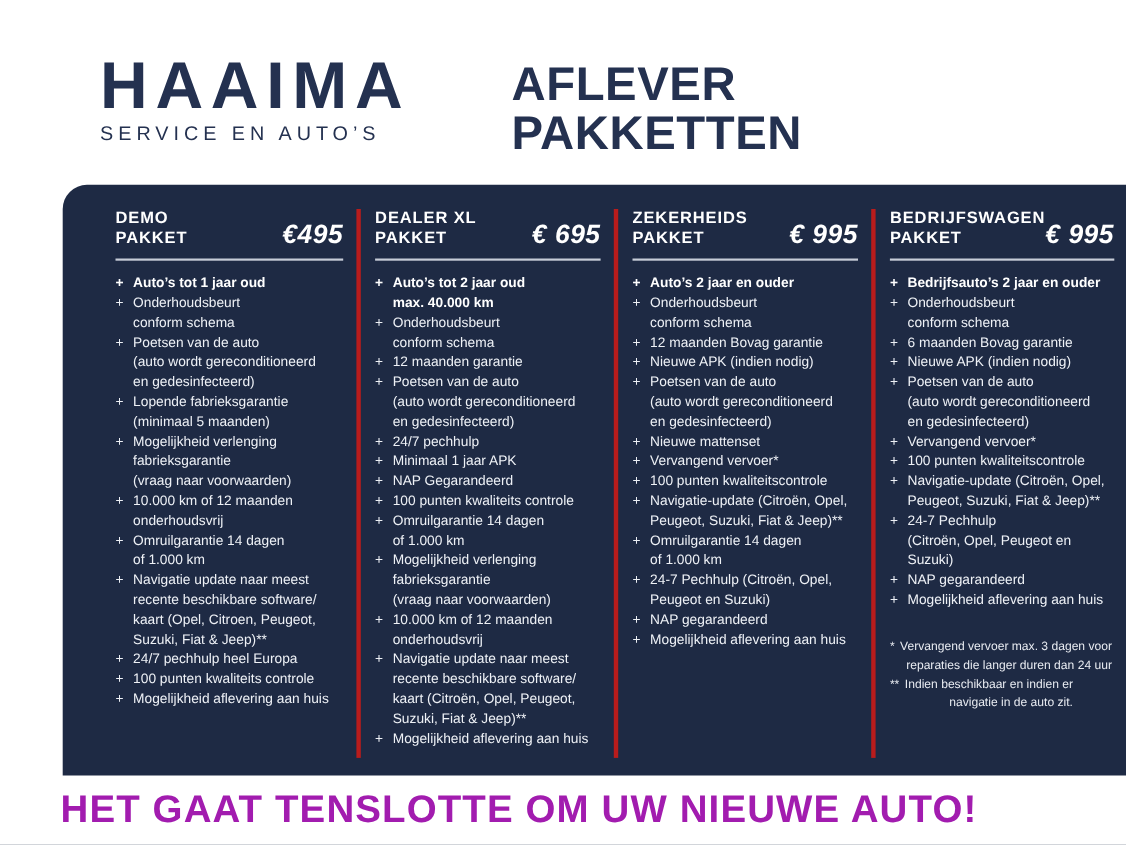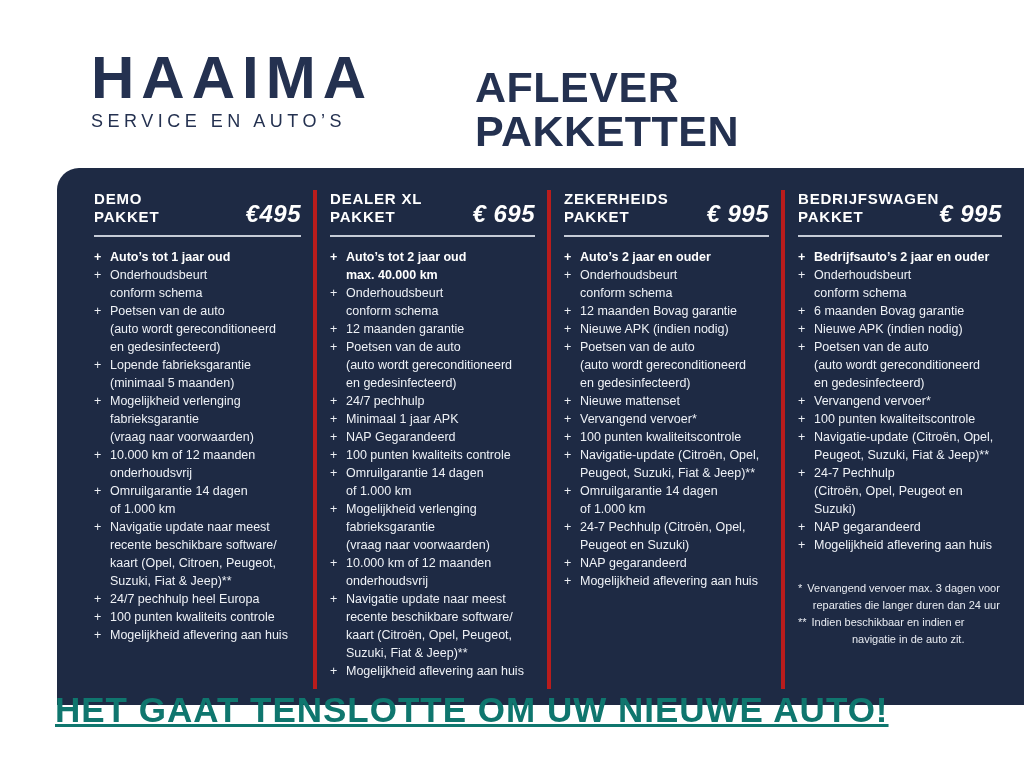--- a/index.html
+++ b/index.html
@@ -13,32 +13,32 @@
 
   
   .logo { position: absolute; left: 91px; top: 48px; color: #243150; }
   .logo-name {
     font-size: 60px; font-weight: bold; letter-spacing: 7px; line-height: 1;
   }
   .logo-tagline {
     font-size: 18px; font-weight: normal; letter-spacing: 4.5px; margin-top: 3px;
   }
   .page-title {
-    position: absolute; left: 459px; top: 50px; margin: 16px;
+    position: absolute; left: 459px; top: 50px; margin: 6px;
     color: #243150; font-size: 43px; font-weight: bold;
     line-height: 1.02; letter-spacing: 0.5px;
   }
 
   
   .panel {
     position: absolute; left: 57px; top: 168px; right: 0; height: 537px;
     background: #1e2a44;
     border-radius: 22px 0 0 0;
     box-sizing: border-box;
-    padding: 22px 14px 16px 37px;
+    padding: 22px 14px 16px 48px;
     display: grid;
     grid-template-columns: 219px 234px 234px 1fr;
     color: #eef1f6;
   }
   .package-col { box-sizing: border-box; padding-right: 12px; }
   .package-col + .package-col {
     border-left: 4px solid #b91c1c;
     padding-left: 13px;
   }
   .pkg-header {
@@ -63,24 +63,23 @@
   .item .item-text { white-space: pre-line; }
   .footnotes { margin-top: 26px; }
   .footnote {
     display: flex; font-size: 11px; line-height: 17px; color: #e8ebf1;
   }
   .footnote .marker { flex: 0 0 auto; padding-right: 5px; }
   .footnote .fn-text { white-space: pre-line; text-align: right; }
 
   
   .slogan {
-    position: absolute; left: 55px; top: 690px;
-    color: #0f766e; font-size: 35px; font-weight: bold; letter-spacing: 1px;
+    position: absolute; left: 55px; top: 716px;
+    color: #a21caf; font-size: 35px; font-weight: bold; letter-spacing: 1px;
     white-space: nowrap;
-    text-decoration: underline;
   }
 </style>
 </head>
 <body>
 
 <div class="logo">
   <div class="logo-name">HAAIMA</div>
   <div class="logo-tagline">SERVICE EN AUTO’S</div>
 </div>
 

